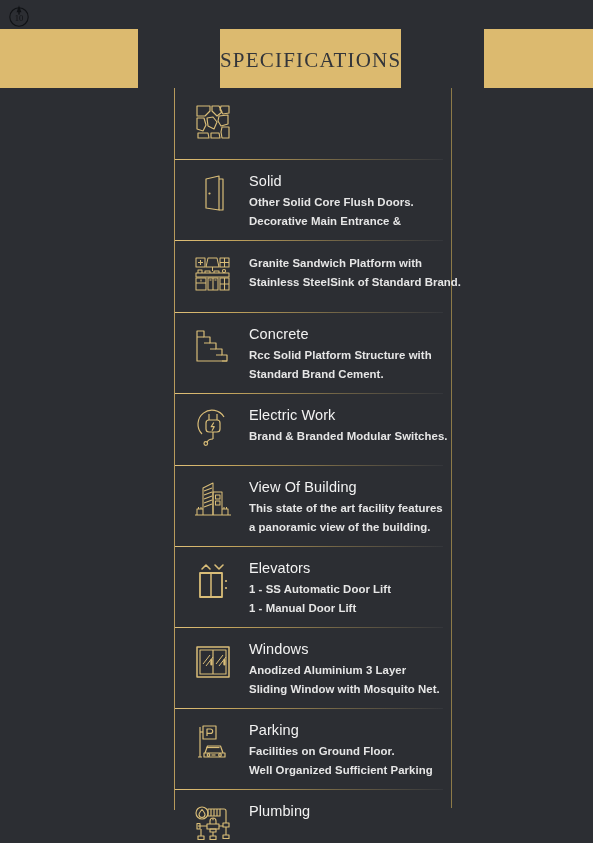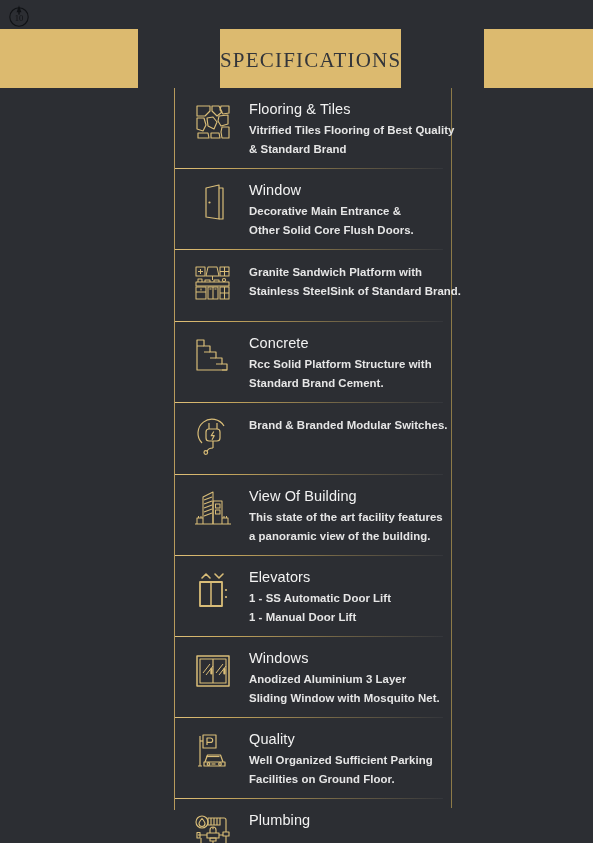--- a/index.html
+++ b/index.html
@@ -128,40 +128,35 @@
           <path d="M19 4 h7 l3 6 -5 4 -5 -5 z"></path>
           <path d="M28 4 h8 v7 l-6 1 -3 -4 z"></path>
           <path d="M4 16 h7 l2 7 -3 6 -6 -2 z"></path>
           <path d="M14 16 l6 -1 4 5 -3 7 -6 -3 z"></path>
           <path d="M26 14 l9 -1 v9 l-7 2 -3 -5 z"></path>
           <path d="M5 31 h10 l1 5 h-11 z"></path>
           <path d="M18 31 h8 l1 5 h-9 z"></path>
           <path d="M29 25 h7 v11 h-7 l-1 -6 z"></path>
         </svg>
       </div>
-      <div class="txt">
-        <div class="item-title">Flooring &amp; Tiles</div>
-        <div class="item-line">Vitrified Tiles Flooring of Best Quality</div>
-        <div class="item-line">&amp; Standard Brand</div>
-      </div>
       <div class="divider"></div>
     </div>
 
     <div class="spec-item">
       <div class="icon-box">
         <svg width="40" height="40" viewBox="0 0 40 40" fill="none" stroke="#d9bd78" stroke-width="1.2" stroke-linejoin="round">
           <path d="M13 5 L26 2 V36 L13 34 Z"></path>
           <path d="M26 5 h4 v31 h-4"></path>
           <circle cx="16.5" cy="19.5" r="1.1" fill="#d9bd78" stroke="none"></circle>
         </svg>
       </div>
       <div class="txt">
-        <div class="item-title">Window</div>
+        <div class="item-title">Solid</div>
+        <div class="item-line">Other Solid Core Flush Doors.</div>
         <div class="item-line">Decorative Main Entrance &amp;</div>
-        <div class="item-line">Other Solid Core Flush Doors.</div>
       </div>
       <div class="divider"></div>
     </div>
 
     <div class="spec-item">
       <div class="icon-box">
         <svg width="40" height="40" viewBox="0 0 40 40" fill="none" stroke="#d9bd78" stroke-width="1.05" stroke-linejoin="round">
           <rect x="3" y="3" width="9" height="9"></rect>
             <path d="M7.5 5 v5 M5 7.5 h5"></path>
           <rect x="27" y="3" width="9" height="9"></rect>
@@ -209,20 +204,21 @@
           <path d="M31 9 a14 14 0 1 0 -22 17"></path>
           <path d="M16 6 v6 M24 6 v6"></path>
           <rect x="13" y="12" width="14" height="12" rx="3"></rect>
           <path d="M20.8 14.5 l-2.6 4.2 h3 l-2.2 4"></path>
           <path d="M20 24 v7"></path>
           <path d="M20 31 q-5 0 -6 3.5"></path>
           <circle cx="12.8" cy="35.5" r="1.8"></circle>
         </svg>
       </div>
       <div class="txt">
+        <div class="item-title">Electric Work</div>
         <div class="item-line">Brand &amp; Branded Modular Switches.</div>
       </div>
       <div class="divider"></div>
     </div>
 
     <div class="spec-item">
       <div class="icon-box">
         <svg width="40" height="40" viewBox="0 0 40 40" fill="none" stroke="#d9bd78" stroke-width="1.05" stroke-linejoin="round">
           <path d="M10 35 V8 l10 -5 v32"></path>
           <path d="M20 35 V12 h9 v23"></path>
@@ -290,23 +286,23 @@
           <path d="M7 9 h3"></path>
           <path d="M12 30 l2.5 -7 h13 l2.5 7"></path>
           <path d="M11 30 h21 v4 h-21 z"></path>
           <path d="M13.5 24.5 h13"></path>
           <circle cx="15.5" cy="32" r="1.3"></circle>
           <circle cx="27" cy="32" r="1.3"></circle>
           <path d="M18.5 32 h4"></path>
         </svg>
       </div>
       <div class="txt">
-        <div class="item-title">Quality</div>
+        <div class="item-title">Parking</div>
+        <div class="item-line">Facilities on Ground Floor.</div>
         <div class="item-line">Well Organized Sufficient Parking</div>
-        <div class="item-line">Facilities on Ground Floor.</div>
       </div>
       <div class="divider"></div>
     </div>
 
     <div class="spec-item">
       <div class="icon-box">
         <svg width="40" height="40" viewBox="0 0 40 40" fill="none" stroke="#d9bd78" stroke-width="1.15" stroke-linejoin="round">
           <circle cx="9" cy="9" r="6"></circle>
           <path d="M9 5.5 c2 2.4 3 3.7 3 5 a3 3 0 0 1 -6 0 c0 -1.3 1 -2.6 3 -5 z"></path>
           <rect x="15" y="5" width="12" height="7"></rect>

